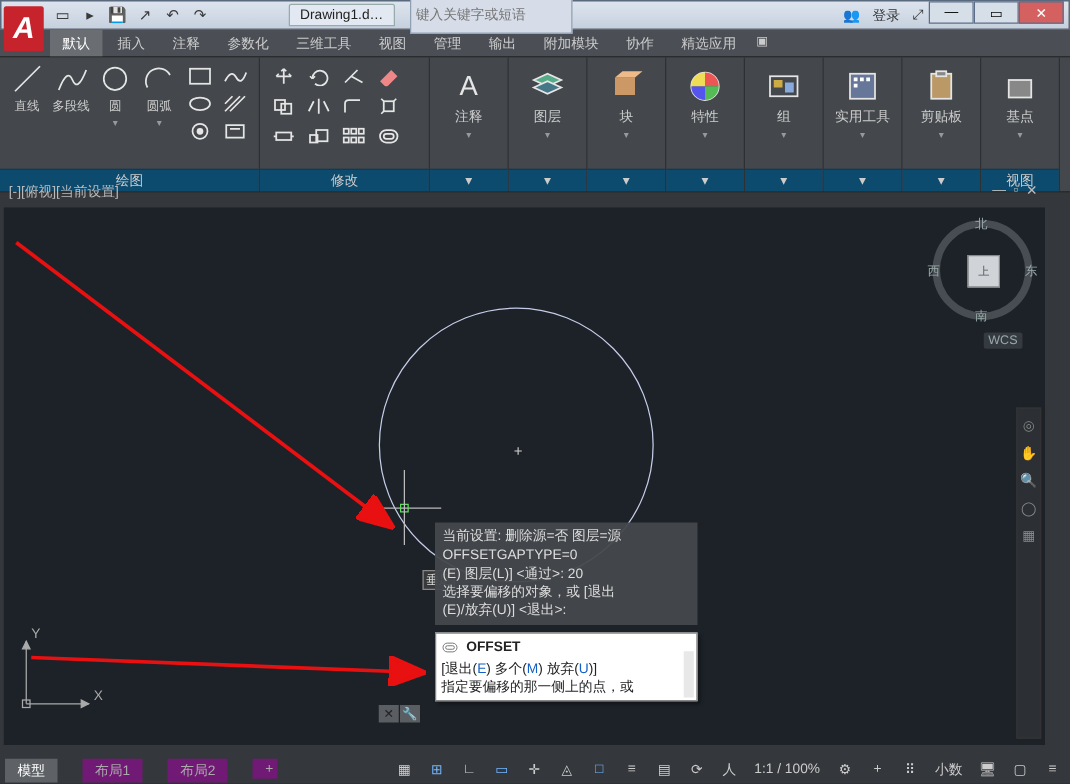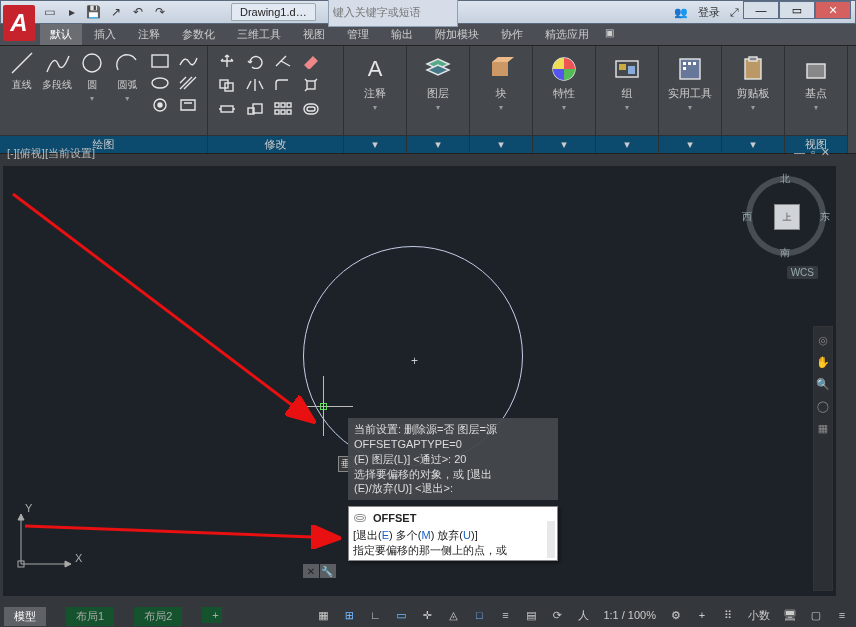--- a/index.html
+++ b/index.html
@@ -74,21 +74,21 @@
 .ttwhite .scrollbar { position:absolute; right:2px; top:14px; bottom:2px; width:8px; background:#e8e8e8;}
 
 
 .arrow { position:absolute; stroke:#e81010; fill:#e81010;}
 
 
 .cmdbtns { position:absolute; left:300px; top:398px; display:flex; gap:1px; }
 .cmdbtns div { width:16px; height:14px; background:#5a5e62; color:#222; font-size:10px; display:flex; align-items:center; justify-content:center;}
 
 .layouttabs { position:absolute; left:4px; bottom:2px; height:18px; display:flex; align-items:flex-start; gap:20px; }
-.ltab { font-size:11px; padding:2px 10px; background:#14532d; color:#aaa; }
+.ltab { font-size:11px; padding:2px 10px; background:#701a75; color:#aaa; }
 .ltab.active { background:#5e6266; color:#fff;}
 .ltab.plus { width:18px; text-align:center;}
 
 .status { position:absolute; right:4px; bottom:2px; height:20px; display:flex; align-items:center; gap:6px; }
 .sbtn { width:20px; height:18px; font-size:11px; color:#ccc; display:flex; align-items:center; justify-content:center;}
 .sbtn.on { color:#72b7ff;}
 .stxt { font-size:11px; color:#ccc; padding:0 4px;}
 </style>
 </head>
 <body>

